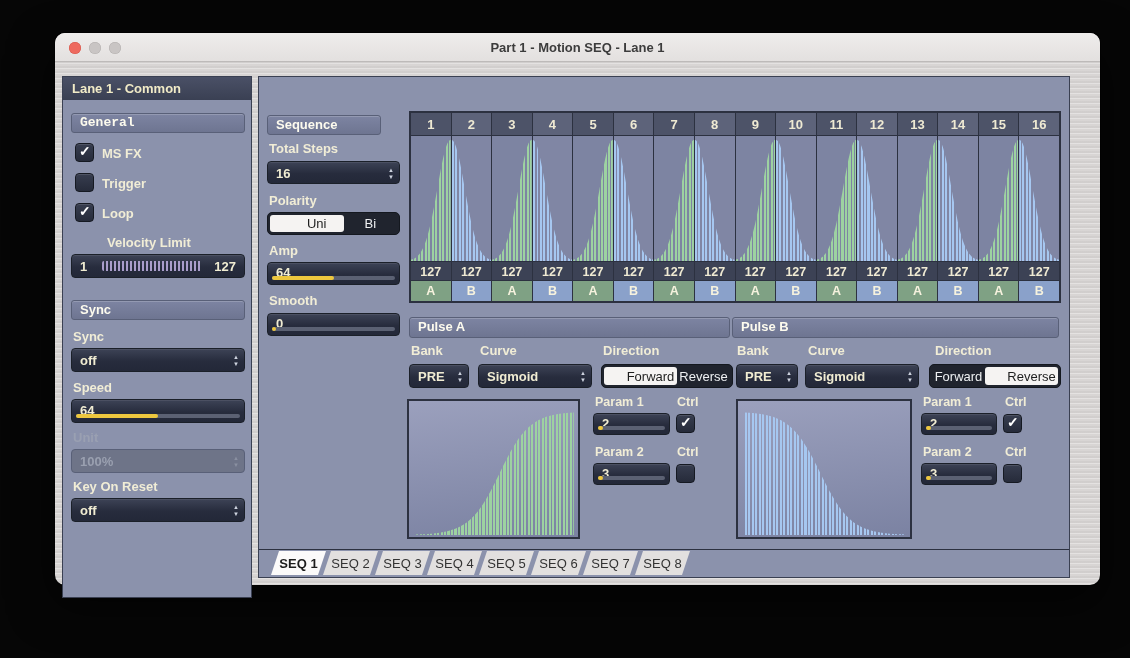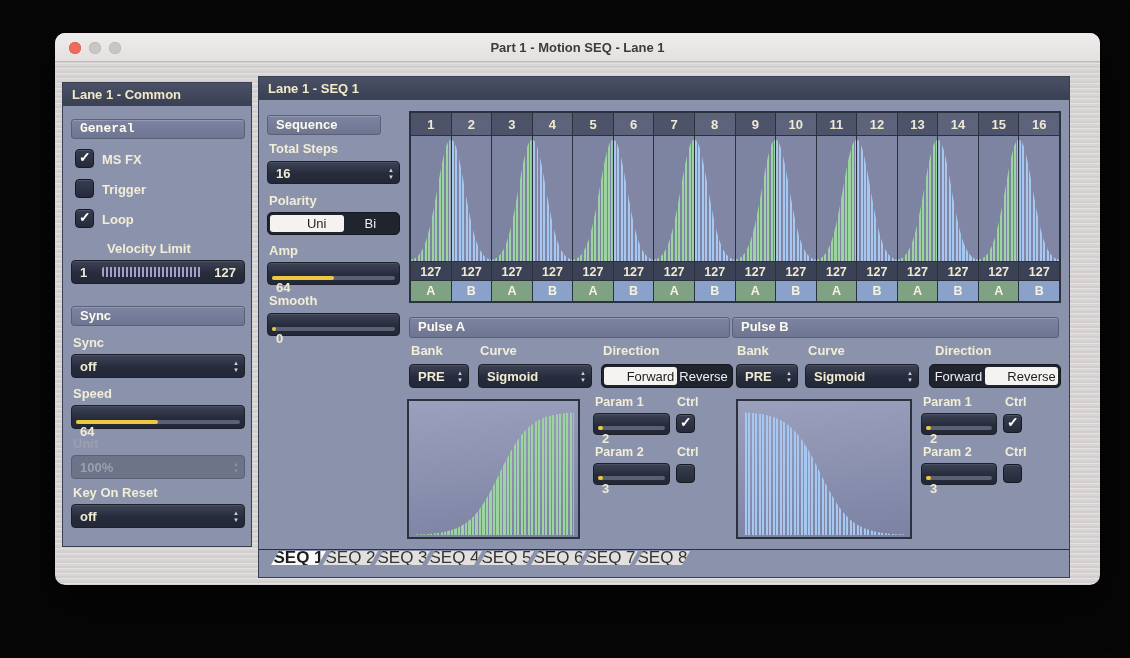--- a/index.html
+++ b/index.html
@@ -13,21 +13,21 @@
             background:linear-gradient(#efedec,#e3e0df);border-bottom:1px solid #bdbab9;
             border-radius:10px 10px 0 0;}
   .win-title{position:absolute;inset:0;line-height:29px;text-align:center;font-size:13px;
              font-weight:700;color:#3c3c3c;}
   .light{position:absolute;top:9px;width:12px;height:12px;border-radius:50%;}
   .light.close{left:14px;background:#ee6a5f;box-shadow:inset 0 0 0 .5px #d4564a;}
   .light.min{left:34px;background:#c9c5c4;box-shadow:inset 0 0 0 .5px #b3afae;}
   .light.max{left:54px;background:#c9c5c4;box-shadow:inset 0 0 0 .5px #b3afae;}
 
   .panel{position:absolute;background:#8b92ac;border:1px solid #3a4052;}
-  #leftPanel{left:7px;top:49px;width:190px;height:465px;}
+  #leftPanel{left:7px;top:43px;width:190px;height:522px;}
   #seqPanel{left:203px;top:43px;width:812px;height:502px;}
   .panel-title{height:23px;background:linear-gradient(#4a5066,#3a4053);color:#f1ebc7;
                font-size:13px;font-weight:700;line-height:23px;padding-left:9px;}
 
   .sec-header{position:absolute;background:linear-gradient(#7d84a2,#6e7591);border:1px solid #596078;
               border-radius:3px;color:#fdfbee;font-weight:700;font-size:13px;line-height:18px;
               padding-left:8px;box-shadow:inset 0 1px 0 rgba(255,255,255,.18);}
   .lbl{position:absolute;color:#f1edd6;font-size:13px;font-weight:700;white-space:nowrap;}
   .lbl.dis{color:#9aa0b2;}
 
@@ -37,21 +37,21 @@
             color:#f0ecd2;font-size:13px;font-weight:700;}
   .dropdown .spin{position:absolute;right:5px;top:50%;transform:translateY(-50%);display:flex;
                   flex-direction:column;align-items:center;gap:1px;color:#ced3df;}
   .dropdown .spin i{font-style:normal;font-size:6px;line-height:6px;}
   .dropdown.dis{background:#6e7488;border-color:#596078;box-shadow:none;}
   .dropdown.dis .val{color:#9aa0b0;}
   .dropdown.dis .spin{color:#8a90a1;}
 
   .slider .track{position:absolute;left:4px;right:4px;bottom:4px;height:4px;background:#5b6173;border-radius:2px;}
   .slider .fill{position:absolute;left:0;top:0;bottom:0;background:#edc73e;border-radius:2px;}
-  .slider .val{top:44%;margin-top:15px;}
+  .slider .val{top:44%;}
 
   .range .minv{left:8px;}
   .range .maxv{left:auto;right:8px;}
   .range .stripes{position:absolute;left:30px;right:42px;top:6px;bottom:6px;border-radius:2px;
                   background:repeating-linear-gradient(90deg,#a99dcb 0 2px, rgba(0,0,0,0) 2px 4px);}
 
   .checkbox{position:absolute;width:19px;height:19px;background:linear-gradient(#373d4f,#262b3a);
             border:1px solid #151922;border-radius:4px;box-shadow:inset 0 1px 0 rgba(255,255,255,.12);}
   .checkbox .mark{display:none;position:absolute;left:3px;top:-1px;color:#fff;font-size:14px;font-weight:700;}
   .checkbox.checked .mark{display:block;}
@@ -76,23 +76,23 @@
           font-size:12.5px;font-weight:700;border-top:1px solid #2c3140;border-bottom:1px solid #2c3140;}
   .col .p{height:20px;line-height:20px;text-align:center;font-size:12.5px;font-weight:700;color:#f6f2de;}
   .col .p.A{background:#7fa184;}
   .col .p.B{background:#8aa1ca;}
 
   .preview{position:absolute;border:2px solid #2c3140;background:linear-gradient(173deg,#9ba0bd,#7b82a2);}
   .curve{position:absolute;left:4%;right:2.5%;top:4%;bottom:2px;}
 
   .tabline{position:absolute;left:0;right:0;top:472px;height:1px;background:#2c3140;}
   #tabs{position:absolute;left:12px;top:474px;height:24px;display:flex;}
-  .tab{position:relative;width:55px;margin-right:-3px;height:14px;background:#e2e0df;
+  .tab{position:relative;width:55px;margin-right:-3px;height:24px;background:#e2e0df;
        clip-path:polygon(8px 0, 100% 0, calc(100% - 8px) 100%, 0 100%);
-       display:flex;align-items:center;justify-content:center;font-size:17px;color:#333;}
+       display:flex;align-items:center;justify-content:center;font-size:13px;color:#333;}
   .tab.active{background:#fbfafa;font-weight:700;color:#1d1d1d;z-index:2;}
 </style>
 </head>
 <body>
 
 <div class="stage">
   <div class="window">
 
     <div class="titlebar">
       <div class="light close"></div>
@@ -160,21 +160,20 @@
       <div class="ctl dropdown" style="left:8px;top:421px;width:174px;height:24px;">
         <span class="val">off</span>
         <span class="spin">
           <i>▲</i>
             <i>▼</i>
           </span>
       </div>
     </div>
 
     <div class="panel" id="seqPanel">
-      <div class="panel-title">Lane 1 - SEQ 1</div>
 
       <div class="sec-header" style="left:8px;top:38px;width:114px;height:20px;">Sequence</div>
 
       <div class="lbl" style="left:10px;top:64px;">Total Steps</div>
       <div class="ctl dropdown" style="left:8px;top:84px;width:133px;height:23px;">
         <span class="val">16</span>
         <span class="spin">
           <i>▲</i>
             <i>▼</i>
           </span>

